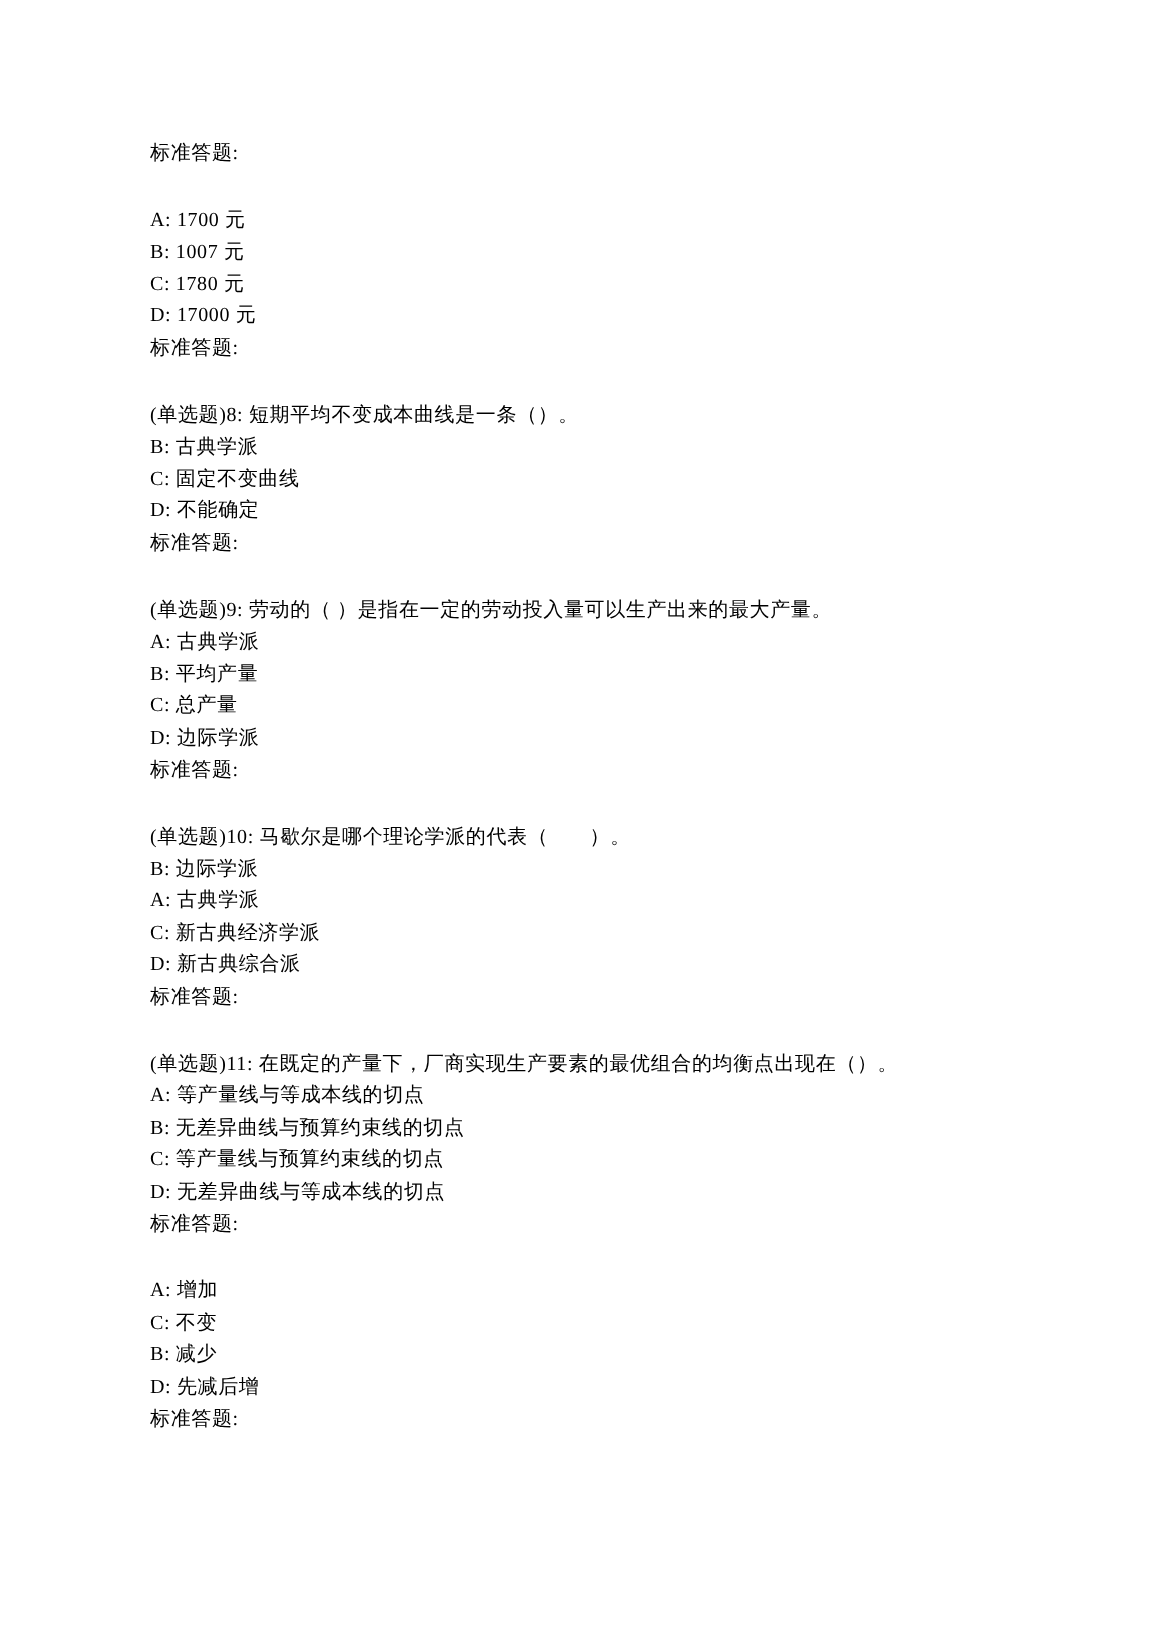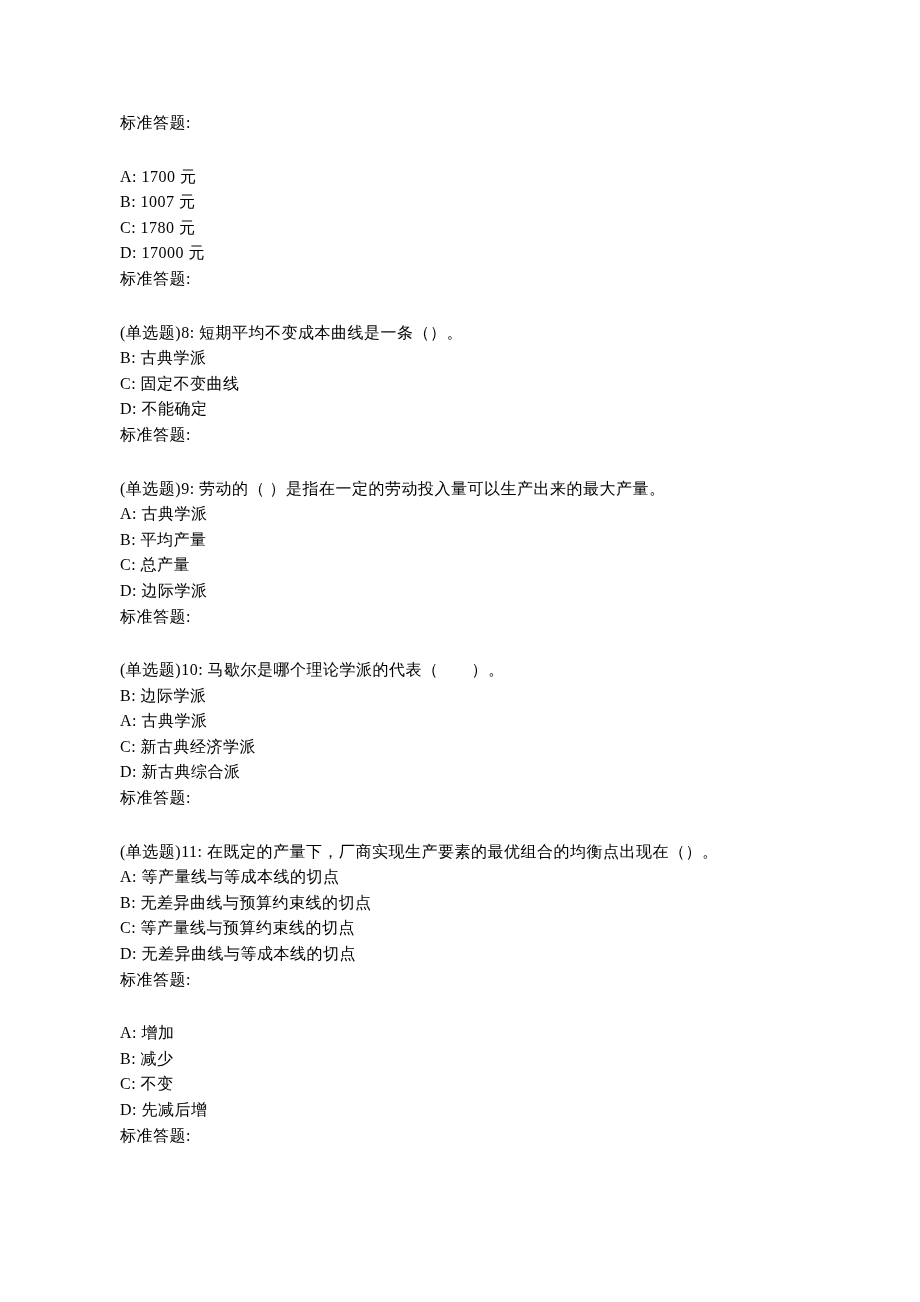--- a/index.html
+++ b/index.html
@@ -65,17 +65,17 @@
   <div class="line">(单选题)11: 在既定的产量下，厂商实现生产要素的最优组合的均衡点出现在（）。</div>
   <div class="line">A: 等产量线与等成本线的切点</div>
   <div class="line">B: 无差异曲线与预算约束线的切点</div>
   <div class="line">C: 等产量线与预算约束线的切点</div>
   <div class="line">D: 无差异曲线与等成本线的切点</div>
   <div class="line">标准答题:</div>
 </div>
 
 <div class="question-block">
   <div class="line">A: 增加</div>
+  <div class="line">C: 不变</div>
   <div class="line">B: 减少</div>
-  <div class="line">C: 不变</div>
   <div class="line">D: 先减后增</div>
   <div class="line">标准答题:</div>
 </div>
 
 </body></html>

